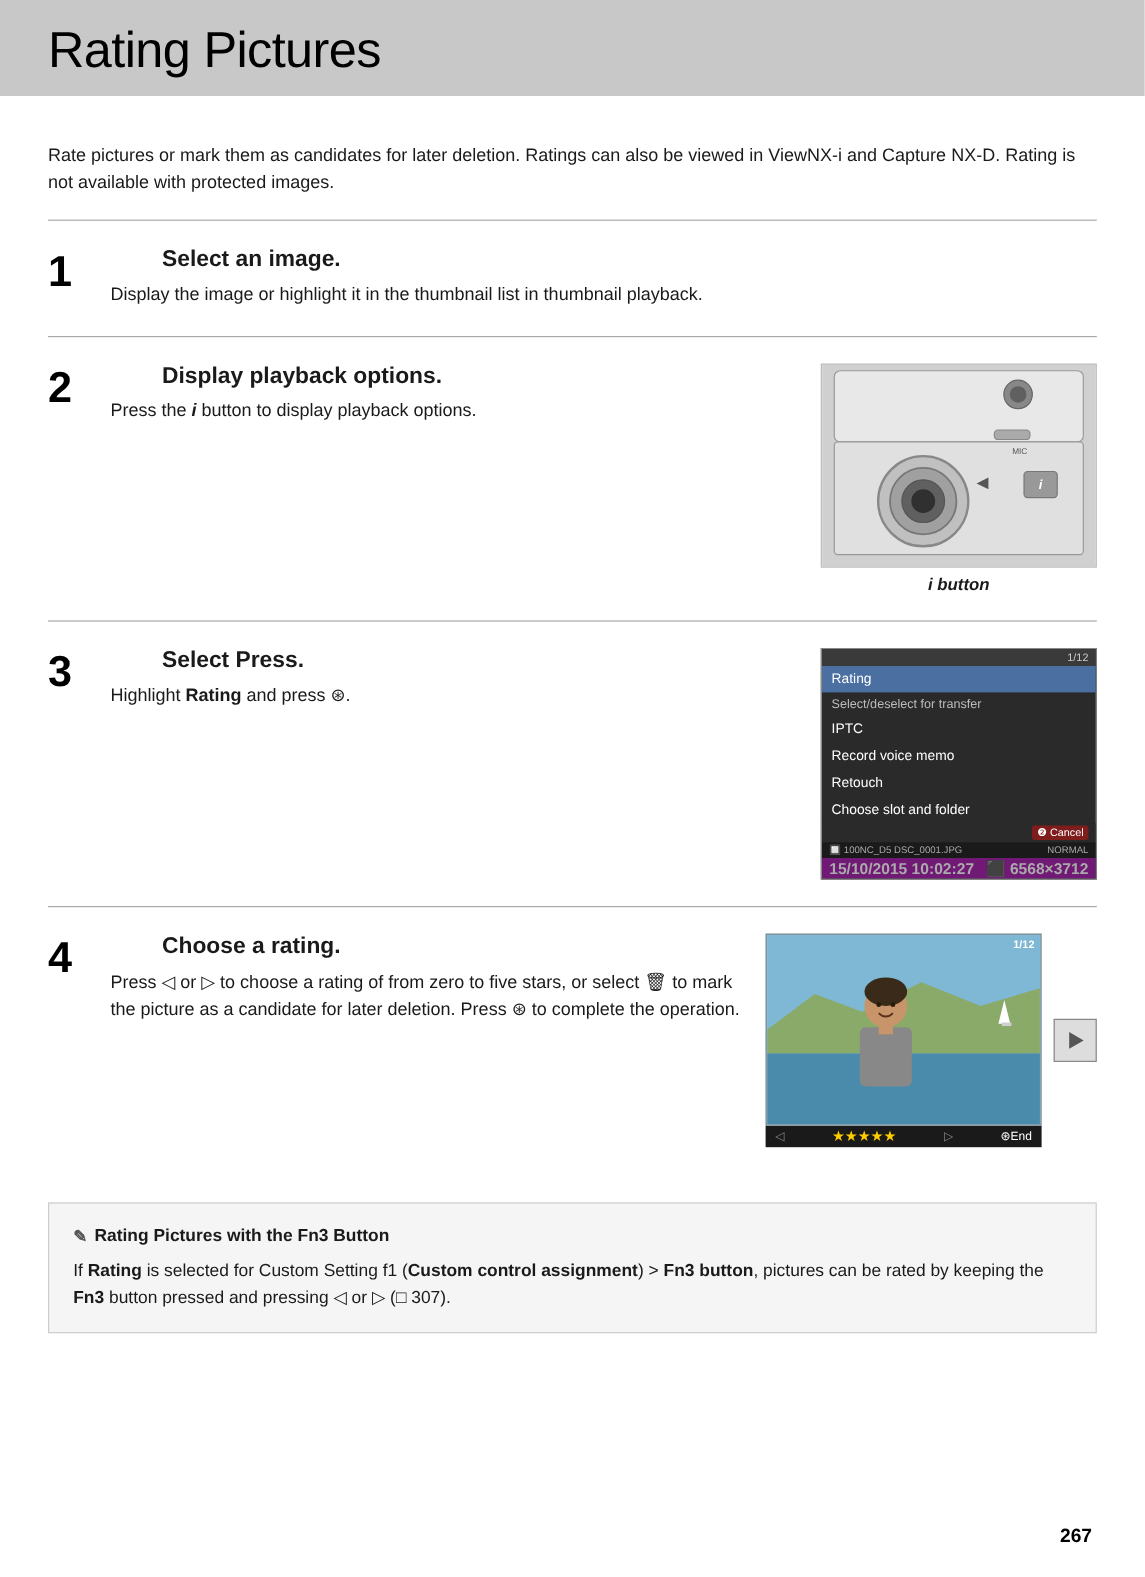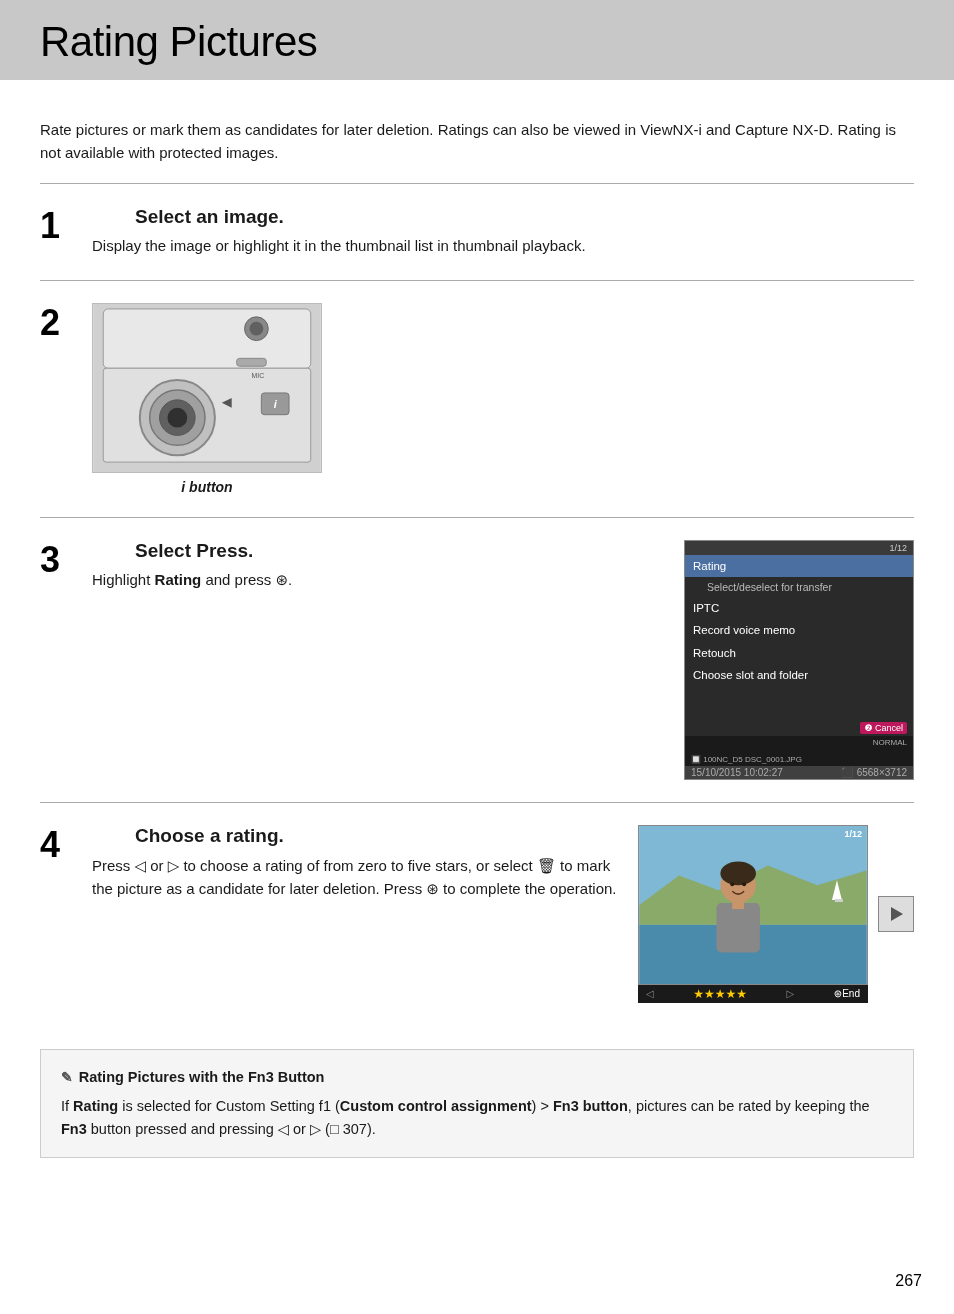--- a/index.html
+++ b/index.html
@@ -215,23 +215,23 @@
     .note-icon {
       font-size: 14px;
       color: #555;
     }
 
     .bold { font-weight: 900; }
 
     .page-number-bottom {
       position: absolute;
       bottom: 24px;
-      right: 32px;
+      right: 44px;
       font-size: 16px;
-      font-weight: normal;
+      font-weight: bold;
       color: #000;
     }
 
     
     .camera-svg {
       width: 100%;
       height: 100%;
     }
 
     .step4-image-area {
@@ -261,20 +261,26 @@
     <div class="step-body">
       <div class="step-title">Select an image.</div>
       <div class="step-desc">Display the image or highlight it in the thumbnail list in thumbnail playback.</div>
     </div>
   </div>
 
   <div class="step">
     <div class="step-number">2</div>
     <div class="step-body">
       <div class="step-with-image">
+        <div class="step-text-col">
+          <div class="step-title">Display playback options.</div>
+          <div class="step-desc">
+            Press the <span style="font-style:italic;font-weight:900;">i</span> button to display playback options.
+          </div>
+        </div>
         <div class="step-image-col">
           <div class="camera-illustration">
             <svg class="camera-svg" viewBox="0 0 230 170">
 
               <rect x="0" y="0" width="230" height="170" fill="#d0d0d0"></rect>
 
               <rect x="10" y="5" width="210" height="60" rx="5" fill="#e8e8e8" stroke="#999" stroke-width="1"></rect>
 
               <rect x="10" y="65" width="210" height="95" rx="3" fill="#e0e0e0" stroke="#999" stroke-width="1"></rect>
 
@@ -315,33 +321,33 @@
           <div class="step-desc">
             Highlight <span class="bold">Rating</span> and press ⊛.
           </div>
         </div>
         <div class="step-image-col">
           <div class="menu-illustration">
             <div class="menu-top-bar">
               <span class="menu-page-num">1/12</span>
             </div>
             <div class="menu-item selected">Rating</div>
-            <div class="menu-item highlighted" style="font-size:10.5px; color:#bbb;margin-left:14px;">Select/deselect for transfer</div>
+            <div class="menu-item highlighted" style="font-size:10.5px; color:#bbb;">Select/deselect for transfer</div>
             <div class="menu-item">IPTC</div>
             <div class="menu-item">Record voice memo</div>
             <div class="menu-item">Retouch</div>
             <div class="menu-item">Choose slot and folder</div>
             <div style="display:flex; justify-content:flex-end; background:#2a2a2a; padding:2px 6px;">
-              <span style="color:#fff; font-size:9px; background:#be185d; padding:1px 4px; border-radius:2px;margin-top:34px;">❷ Cancel</span>
+              <span style="color:#fff; font-size:9px; background:#7f1d1d; padding:1px 4px; border-radius:2px;">❷ Cancel</span>
             </div>
             <div class="menu-bottom-bar">
-              <span style="font-size:8px;margin-top:17px;">🔲 100NC_D5 DSC_0001.JPG</span>
+              <span style="font-size:8px;">🔲 100NC_D5 DSC_0001.JPG</span>
               <span style="font-size:8px;margin-left:36px;">NORMAL</span>
             </div>
-            <div style="background:#404040; color:#aaa; padding:1px 6px; font-size:10px; display:flex; justify-content:space-between;">
+            <div style="background:#701a75; color:#aaa; padding:1px 6px; font-size:13px; display:flex; justify-content:space-between;font-weight:bold;">
               <span>15/10/2015 10:02:27</span>
               <span>⬛ 6568×3712</span>
             </div>
           </div>
         </div>
       </div>
     </div>
   </div>
 
   <div class="step" style="border-bottom: none;">

